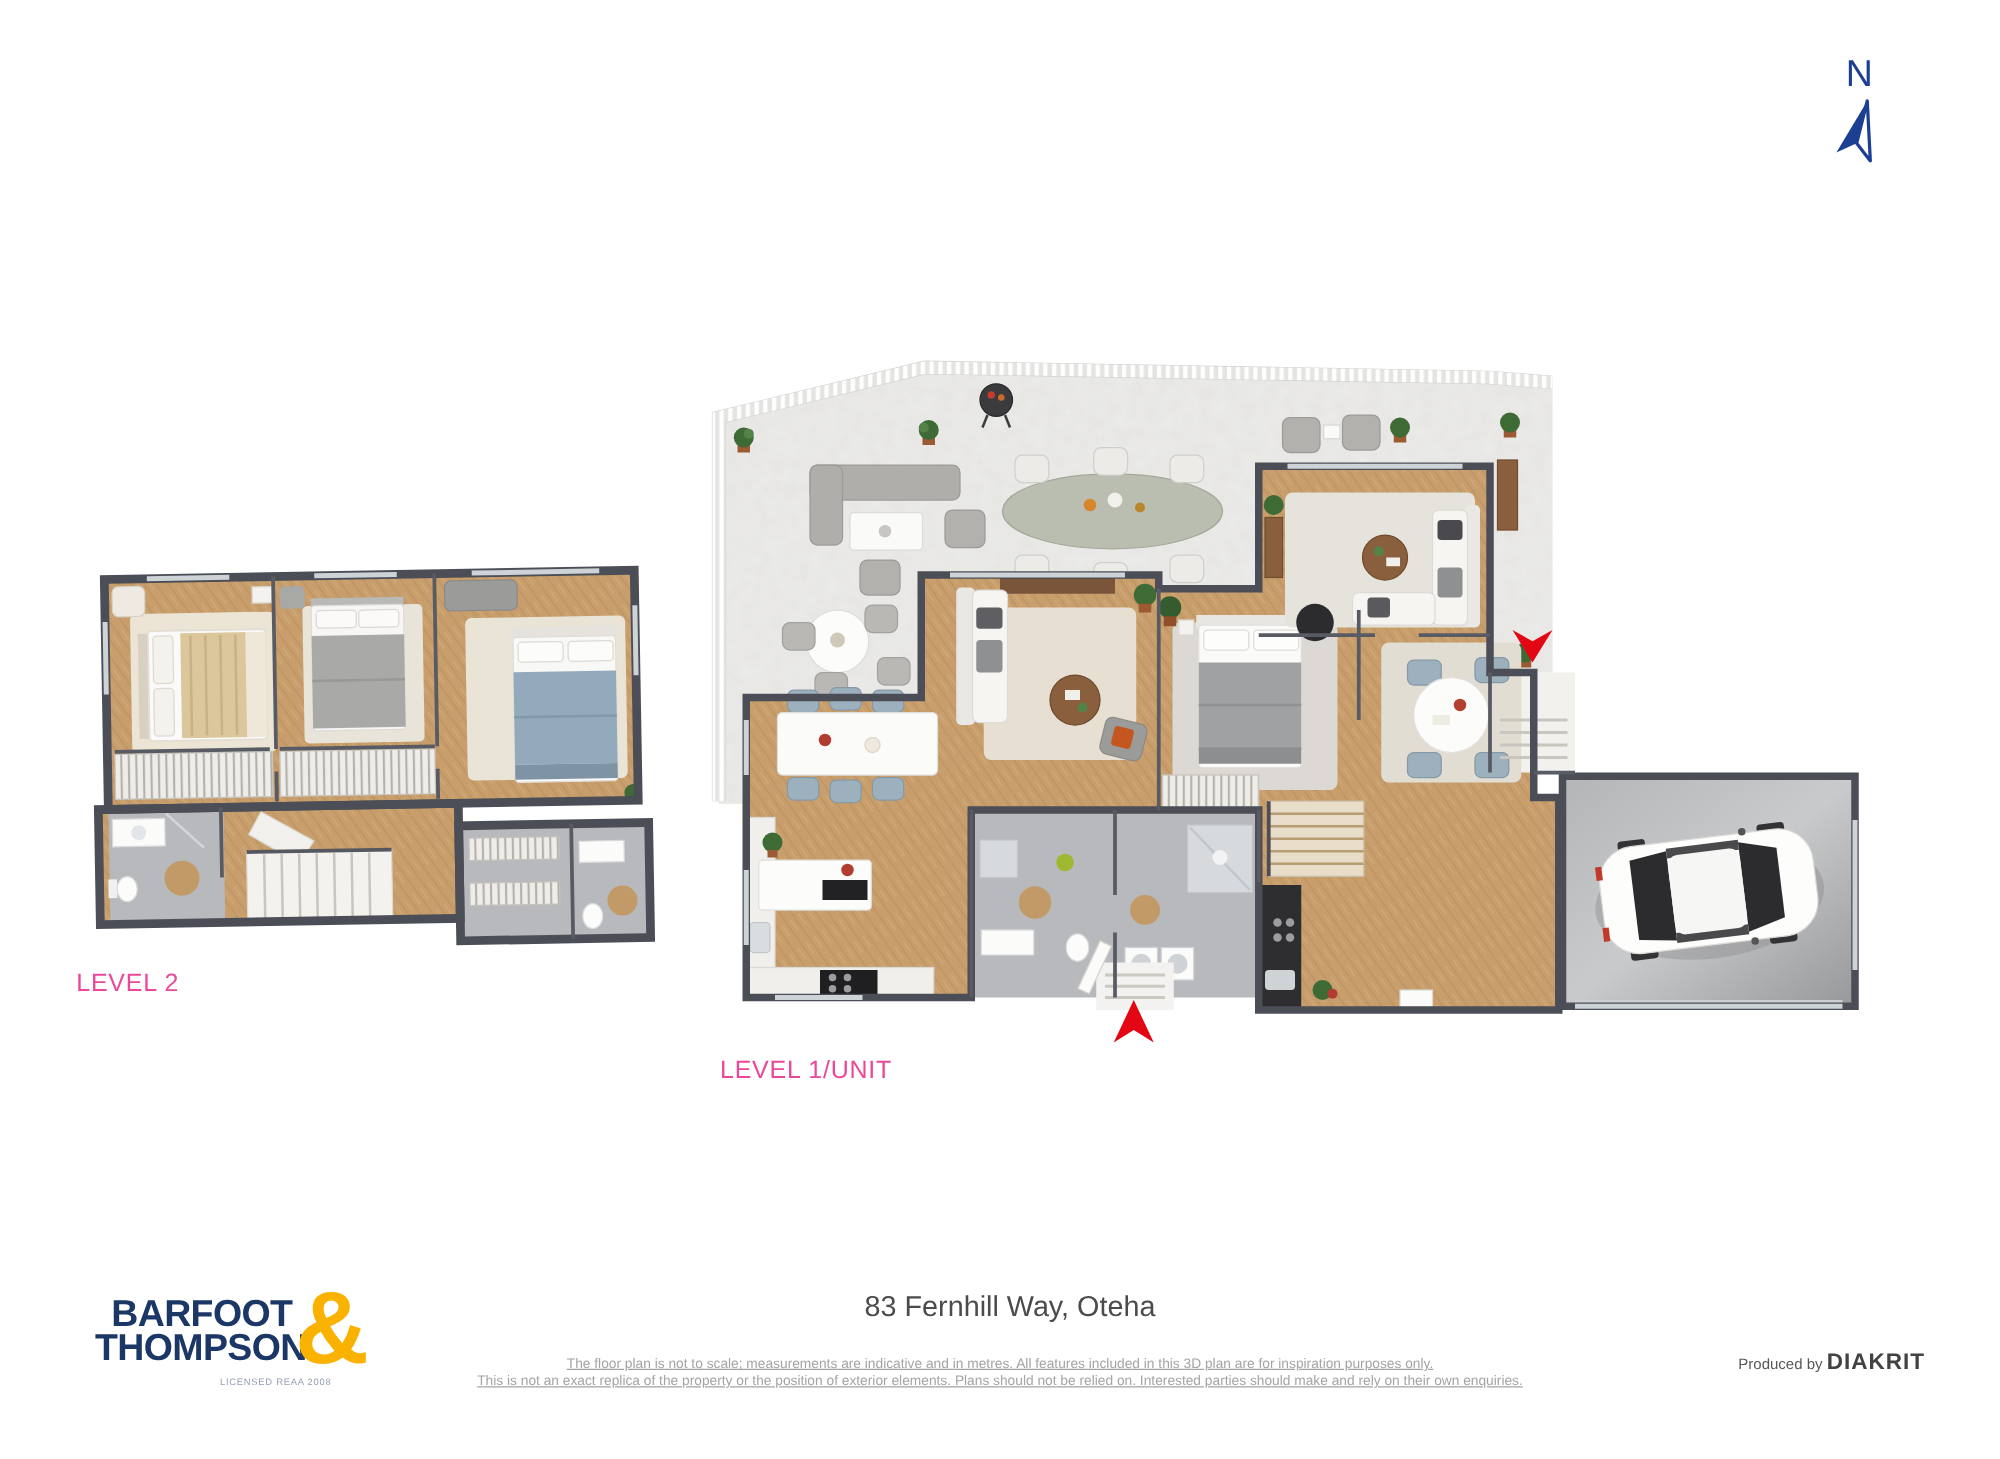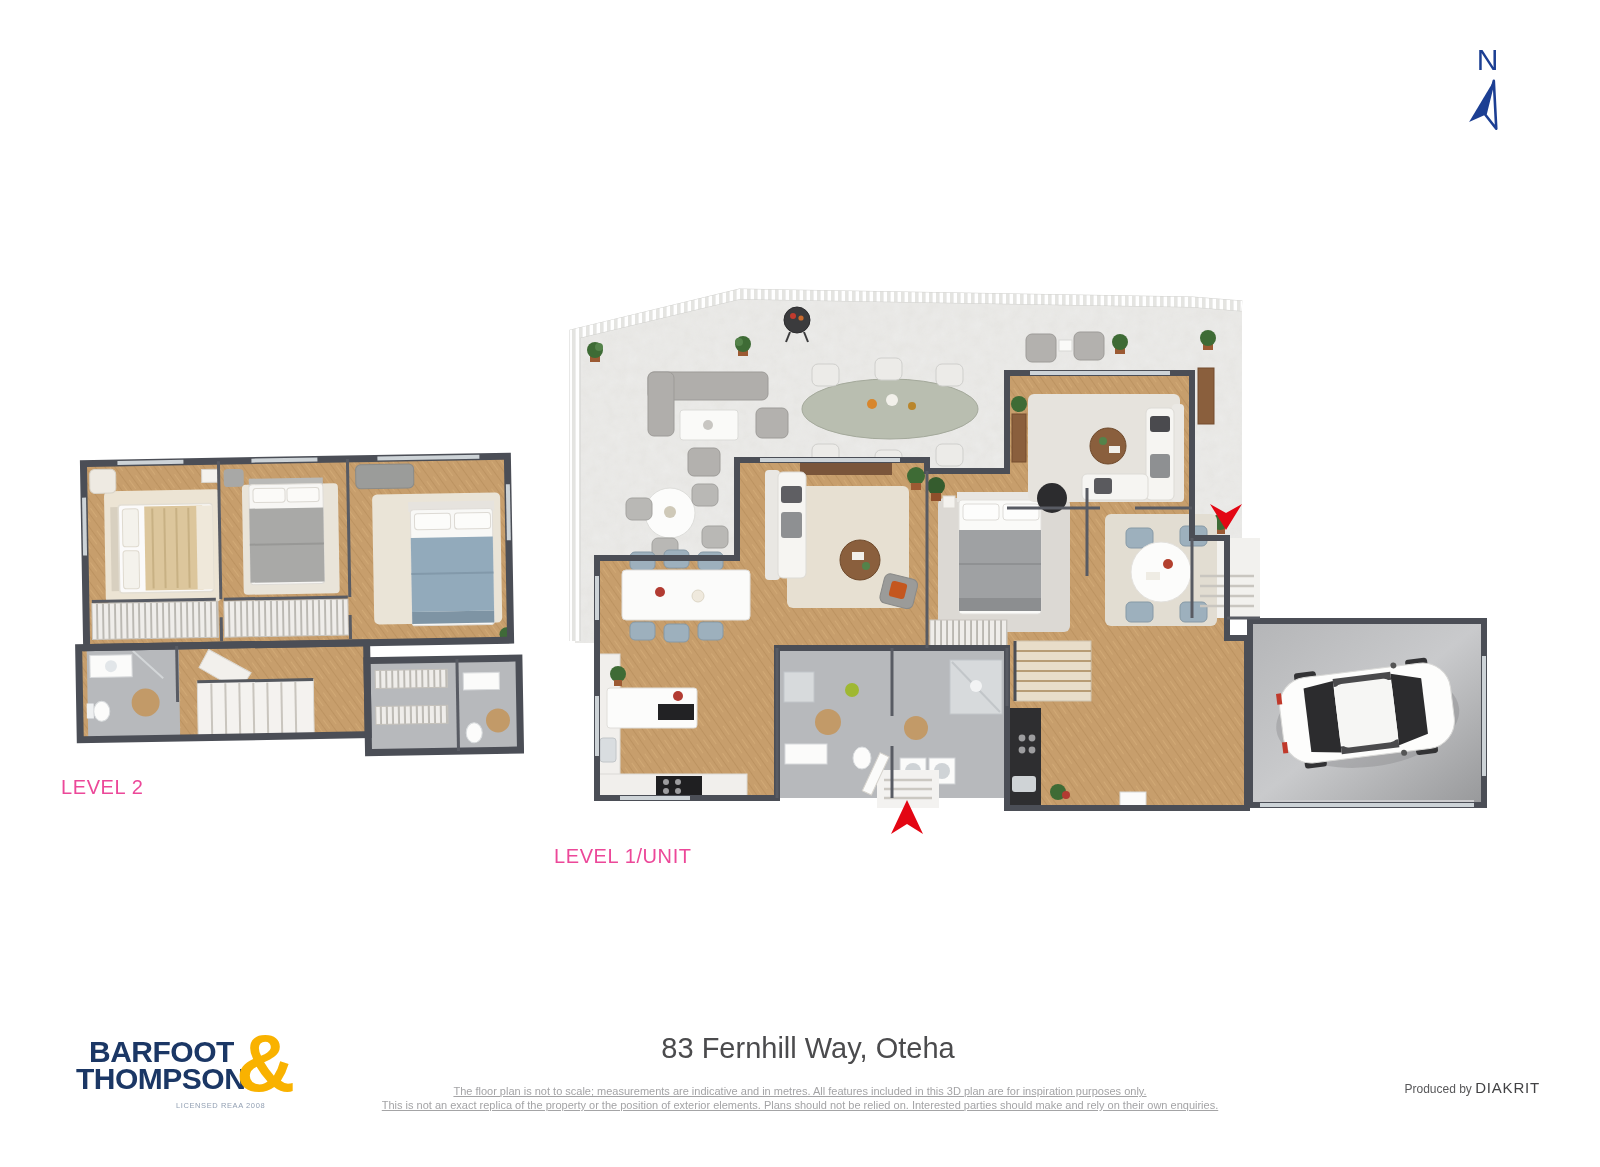--- a/index.html
+++ b/index.html
@@ -8,32 +8,32 @@
     font-family:"Liberation Sans", sans-serif;overflow:hidden;
   }
   .abs{position:absolute;}
   
   .compass{left:1458px;top:44px;width:60px;text-align:center;}
   .compass-n{font-size:30px;color:#1c3f93;font-weight:500;line-height:32px;letter-spacing:1px;}
   .compass-arrow{margin-top:2px;}
   
   .plan-label{font-size:20px;color:#ec4899;letter-spacing:0.6px;}
   .label-level2{left:61px;top:776px;}
-  .label-level1{left:554px;top:845px;}
+  .label-level1{left:576px;top:845px;}
   
   .plan-level2{left:58px;top:448px;width:466px;height:322px;}
   .plan-level1{left:560px;top:276px;width:948px;height:562px;}
   .plan-level2 svg,.plan-level1 svg{display:block;width:100%;height:100%;}
   
-  .address{left:0;right:0;top:1032px;text-align:center;font-size:29px;color:#4b4b4d;padding-left:16px;}
+  .address{left:0;right:0;top:1032px;text-align:center;font-size:23px;color:#4b4b4d;padding-left:16px;}
   .disc{left:0;right:0;text-align:center;color:#a4a4a6;font-size:11px;line-height:14px;text-decoration:underline;}
   .disc1{top:1084px;}
   .disc2{top:1098px;}
   .produced{right:60px;top:1079px;font-size:12px;color:#58585a;}
-  .produced b{font-size:15px;letter-spacing:0.8px;color:#424244;font-weight:normal;}
+  .produced b{font-size:18px;letter-spacing:0.8px;color:#424244;font-weight:bold;}
   
   .logo{left:76px;top:1038px;width:320px;}
   .logo-line{font-size:30px;font-weight:800;color:#1b3765;line-height:27px;letter-spacing:-0.5px;white-space:nowrap;}
   .logo-line1{margin-left:13px;}
   .logo-amp{position:absolute;left:160px;top:-16px;font-size:82px;font-weight:bold;color:#f9b200;line-height:82px;}
   .logo-license{margin-left:100px;margin-top:9px;font-size:7.5px;color:#93a0b3;letter-spacing:0.6px;}
 </style>
 </head>
 <body>
 

